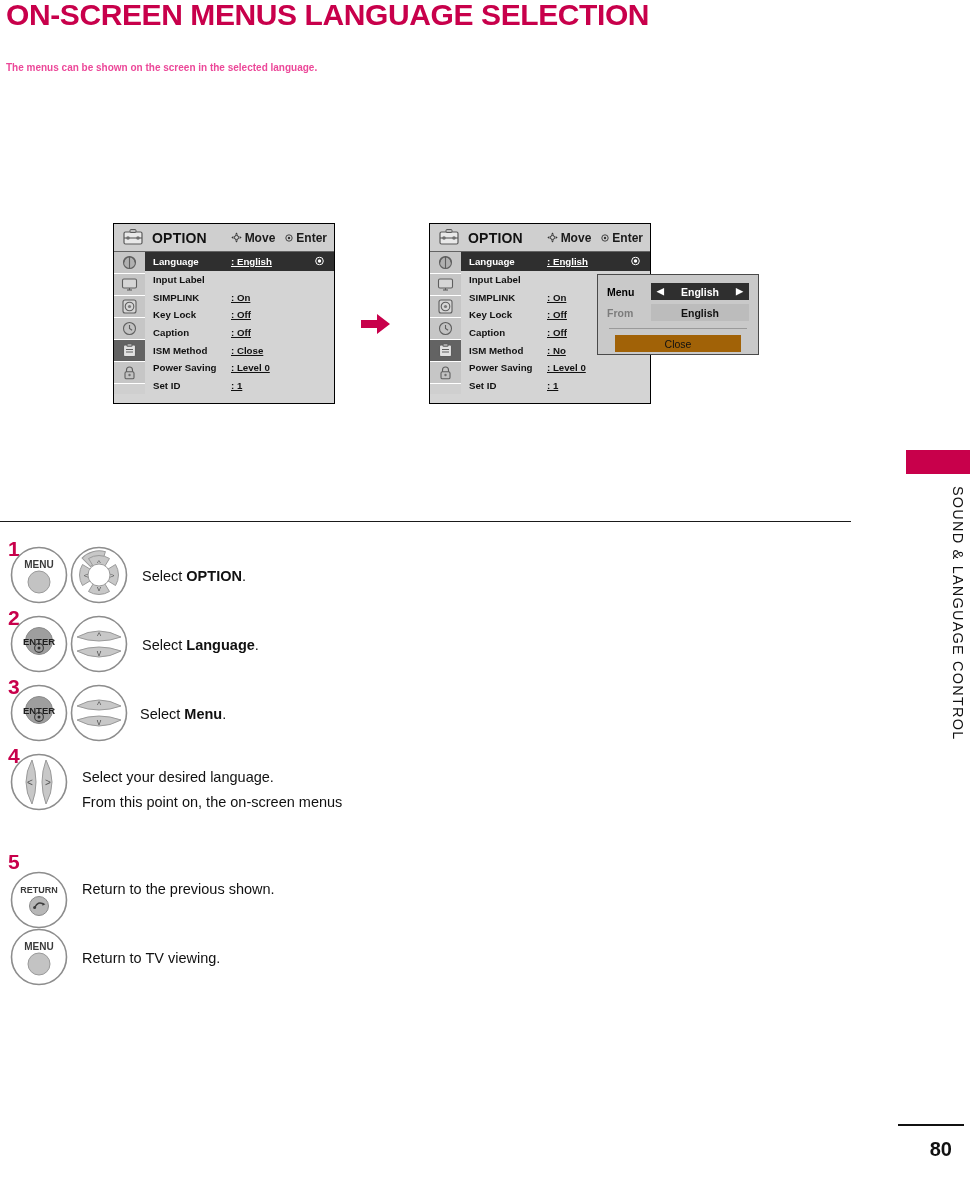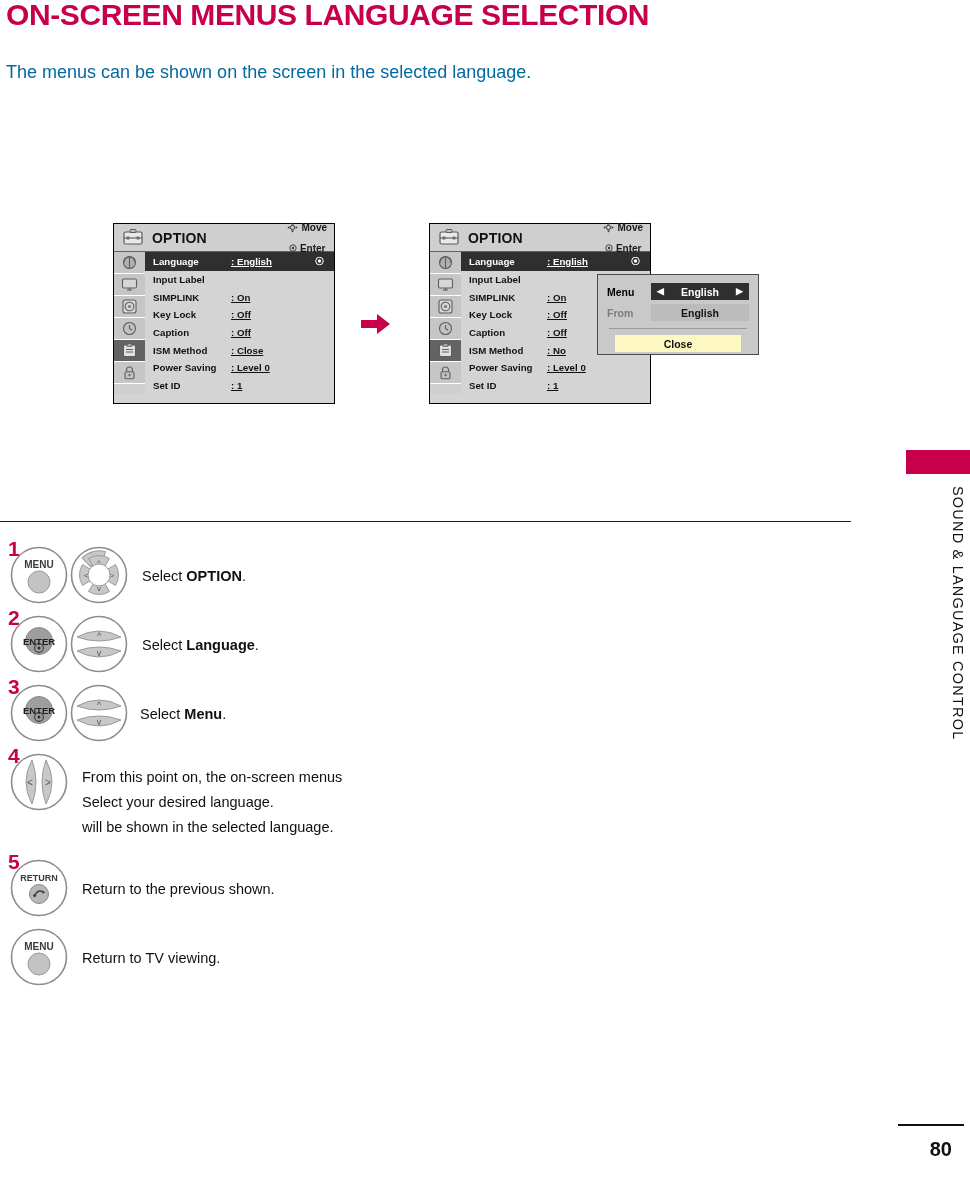--- a/index.html
+++ b/index.html
@@ -17,22 +17,22 @@
   .page-title {
     position:absolute; left:6px; top:-2px;
     font-size:30px; font-weight:bold;
     letter-spacing:-0.4px;
     color:#c8004b;
     font-family:"Liberation Sans", sans-serif;
     white-space:nowrap;
   }
   .subtitle {
     position:absolute; left:6px; top:62px;
-    font-size:18px; font-weight:normal;
-    color:#0369a1;
+    font-size:10px; font-weight:bold;
+    color:#ec4899;
     white-space:nowrap;
   }
 
   
   .osd {
     position:absolute;
     border:1px solid #000;
     background:#d4d4d4;
   }
   .osd-head {
@@ -47,21 +47,21 @@
     flex:0 0 auto;
   }
   .osd-title {
     font-size:14px; font-weight:bold; color:#111;
     letter-spacing:0.2px;
   }
   .osd-hints {
     position:absolute; right:7px; top:50%;
     transform:translateY(-50%);
     display:flex; align-items:center; gap:10px;
-    font-size:10px; font-weight:bold; color:#1a1a1a;flex-direction:column;
+    font-size:12px; font-weight:bold; color:#1a1a1a;
   }
   .hint { display:flex; align-items:center; gap:3px; }
   .hint svg { display:block; }
 
   .osd-body { display:flex; }
   .osd-rail {
     width:31px; flex:0 0 31px;
     background:#cfcfcf;
     display:flex; flex-direction:column;
   }
@@ -110,23 +110,23 @@
     font-size:10.5px; font-weight:bold;
     position:relative;
   }
   .pop-val.active { background:#2f2f2f; color:#fff; }
   .pop-val.plain  { background:#bcbcbc; color:#111; }
   .pop-val .arw { position:absolute; font-size:9px; line-height:1; }
   .pop-val .arw.l { left:6px; }
   .pop-val .arw.r { right:6px; }
   .pop-sep { height:1px; background:#9a9a9a; margin:7px 2px 6px 2px; }
   .pop-close {
-    height:17px; background:#fef9c3;
+    height:17px; background:#a16207;
     display:flex; align-items:center; justify-content:center;
-    font-size:10.5px; font-weight:bold; color:#111;
+    font-size:10.5px; font-weight:normal; color:#111;
     margin:0 8px;
   }
 
   
   .flow-arrow { position:absolute; left:361px; top:313px; }
 
   
   .side-bar {
     position:absolute; right:0; top:450px;
     width:64px; height:24px; background:#c8004b;
@@ -505,28 +505,27 @@
     <div class="step" style="position: absolute; left: 0px; top: 211px; width: 860px; height: 70px;">
       <div class="step-num" style="top: -2px;">4</div>
       <div style="position: absolute; left: 10px; top: 6px;"><svg width="58" height="58" viewBox="0 0 58 58">
     <circle cx="29" cy="29" r="27.5" fill="#fff" stroke="#8d8d8d" stroke-width="1.6"></circle>
     <path d="M22 7 Q10 29 22 51 Q30 29 22 7 Z" fill="#c8c8c8" stroke="#9a9a9a" stroke-width="1"></path>
     <path d="M36 7 Q48 29 36 51 Q28 29 36 7 Z" fill="#c8c8c8" stroke="#9a9a9a" stroke-width="1"></path>
     <text x="20" y="33" font-size="10" fill="#555" text-anchor="middle" font-family="Liberation Sans">&lt;</text>
     <text x="38" y="33" font-size="10" fill="#555" text-anchor="middle" font-family="Liberation Sans">&gt;</text>
   </svg></div>
       <div class="step-text" style="left: 82px; top: 18px;">
+        <div style="line-height: 25px;">Select your desired language.</div>
         <div style="line-height: 25px;">From this point on, the on-screen menus</div>
-        <div style="line-height: 25px;">Select your desired language.</div>
-        <div style="line-height: 25px;">will be shown in the selected language.</div>
       </div>
     </div>
     <div class="step" style="position: absolute; left: 0px; top: 317px; width: 860px; height: 70px;">
       <div class="step-num" style="top: -2px;">5</div>
-      <div style="position: absolute; left: 10px; top: 6px;"><svg width="58" height="58" viewBox="0 0 58 58">
+      <div style="position: absolute; left: 10px; top: 18px;"><svg width="58" height="58" viewBox="0 0 58 58">
     <circle cx="29" cy="29" r="27.5" fill="#fff" stroke="#8d8d8d" stroke-width="1.6"></circle>
     <circle cx="29" cy="35" r="9.5" fill="#b7b7b7" stroke="#8a8a8a" stroke-width="1"></circle>
              <path d="M25 36 q3 -6 8 -3" fill="none" stroke="#3c3c3c" stroke-width="1.4"></path>
              <circle cx="24.6" cy="36.6" r="1.5" fill="#3c3c3c"></circle>
              <path d="M32.4 31.6 l3 1.6 l-3 1.6 z" fill="#3c3c3c"></path>
     <text x="29" y="22" font-size="9" font-weight="bold" fill="#3b3b3b" text-anchor="middle" font-family="Liberation Sans">RETURN</text>
   </svg></div>
       <div class="step-text" style="left: 82px; top: 26px;">Return to the previous shown.</div>
     </div>
     <div class="step" style="position: absolute; left: 0px; top: 386px; width: 860px; height: 70px;">

